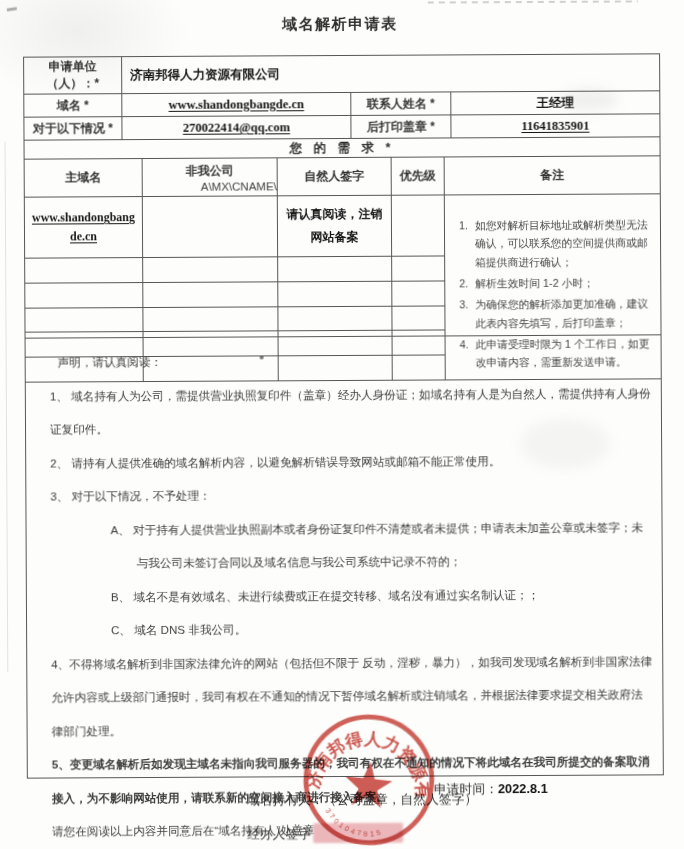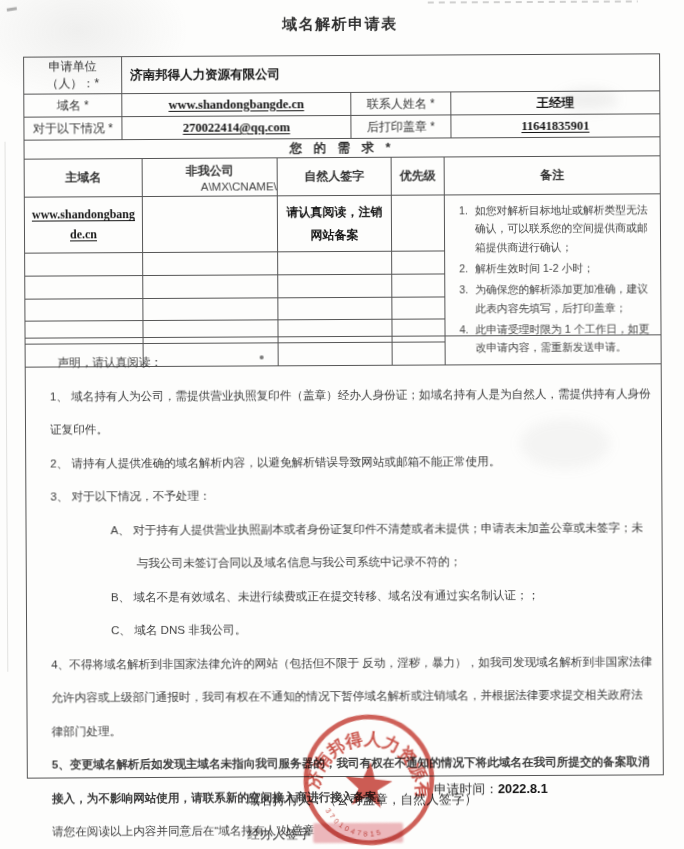--- a/index.html
+++ b/index.html
@@ -21,29 +21,29 @@
   .smudge{position:absolute;border-radius:50%;filter:blur(6px);}
   
   .title{position:absolute;top:15px;left:0;width:100%;text-align:center;
     font-size:15px;font-weight:bold;letter-spacing:1.5px;color:#2e2e2e;}
   
   .main-table{position:absolute;left:25px;top:55px;width:637px;}
   table{border-collapse:collapse;width:100%;table-layout:fixed;}
   td{border:1px solid #565656;font-size:12px;text-align:center;vertical-align:middle;
      padding:1px 4px;overflow:hidden;color:#3b3b3b;}
   .t2{margin-top:-1px;}
-  .lbl{font-weight:400;color:#333;text-align:center;}
+  .lbl{font-weight:700;color:#333;text-align:center;}
   .val{font-weight:bold;color:#141414;font-size:12.5px;}
   .und{text-decoration:underline;text-underline-offset:2px;font-family:Liberation Serif, serif;}
   .needs-row td{font-weight:bold;letter-spacing:4px;font-size:12.5px;color:#2f2f2f;}
   .hdr td{font-weight:bold;color:#2f2f2f;}
   .sub-type{display:block;font-weight:normal;font-size:11.5px;color:#3f3f3f;margin-top:1px;text-align:left;padding-left:6px;margin-left:48px;}
   .domain-cell{font-weight:bold;color:#161616;word-break:break-all;line-height:1.6;}
   .addr-cell{font-weight:bold;color:#161616;line-height:1.9;}
-  .remarks-cell{vertical-align:top;text-align:left;padding:6px 6px 4px 4px;}
+  .remarks-cell{vertical-align:top;text-align:left;padding:21px 6px 4px 4px;}
   .remarks-cell ol{margin:0;padding:0 0 0 22px;font-size:10.8px;line-height:1.7;color:#454545;}
   .remarks-cell li{margin-bottom:3px;padding-left:4px;}
   
   .decl-box{position:absolute;left:25px;top:336px;width:637px;height:441px;
     border:1.5px solid #565656;box-sizing:border-box;padding:7px 10px 0 12px;}
   .decl-box p{margin:0;line-height:33.5px;font-size:11.6px;color:#3c3c3c;}
   .p-head{padding-left:20px;}
   .p-item{padding-left:12px;}
   .p-sub{padding-left:98px;text-indent:-26px;}
   .p-item5{padding-left:12px;font-weight:bold;font-size:12.1px;color:#1d1d1d;}

